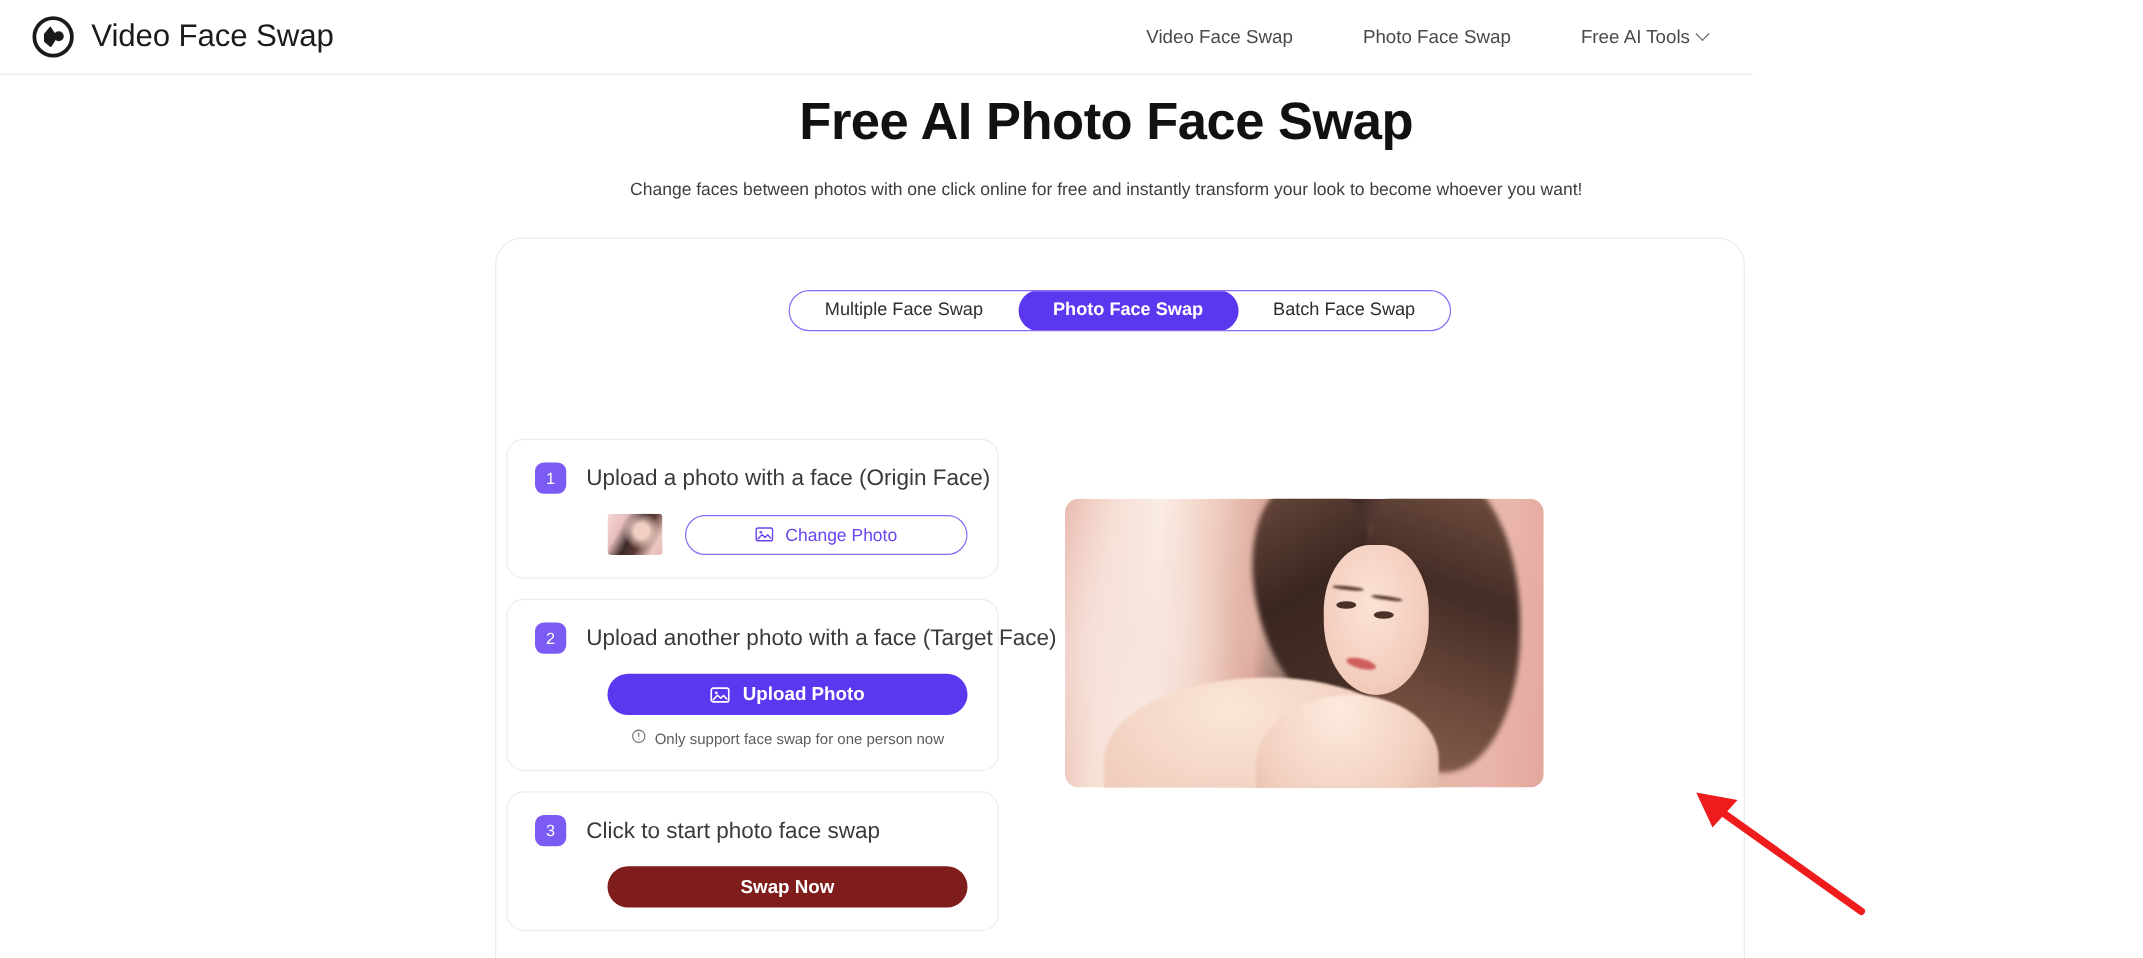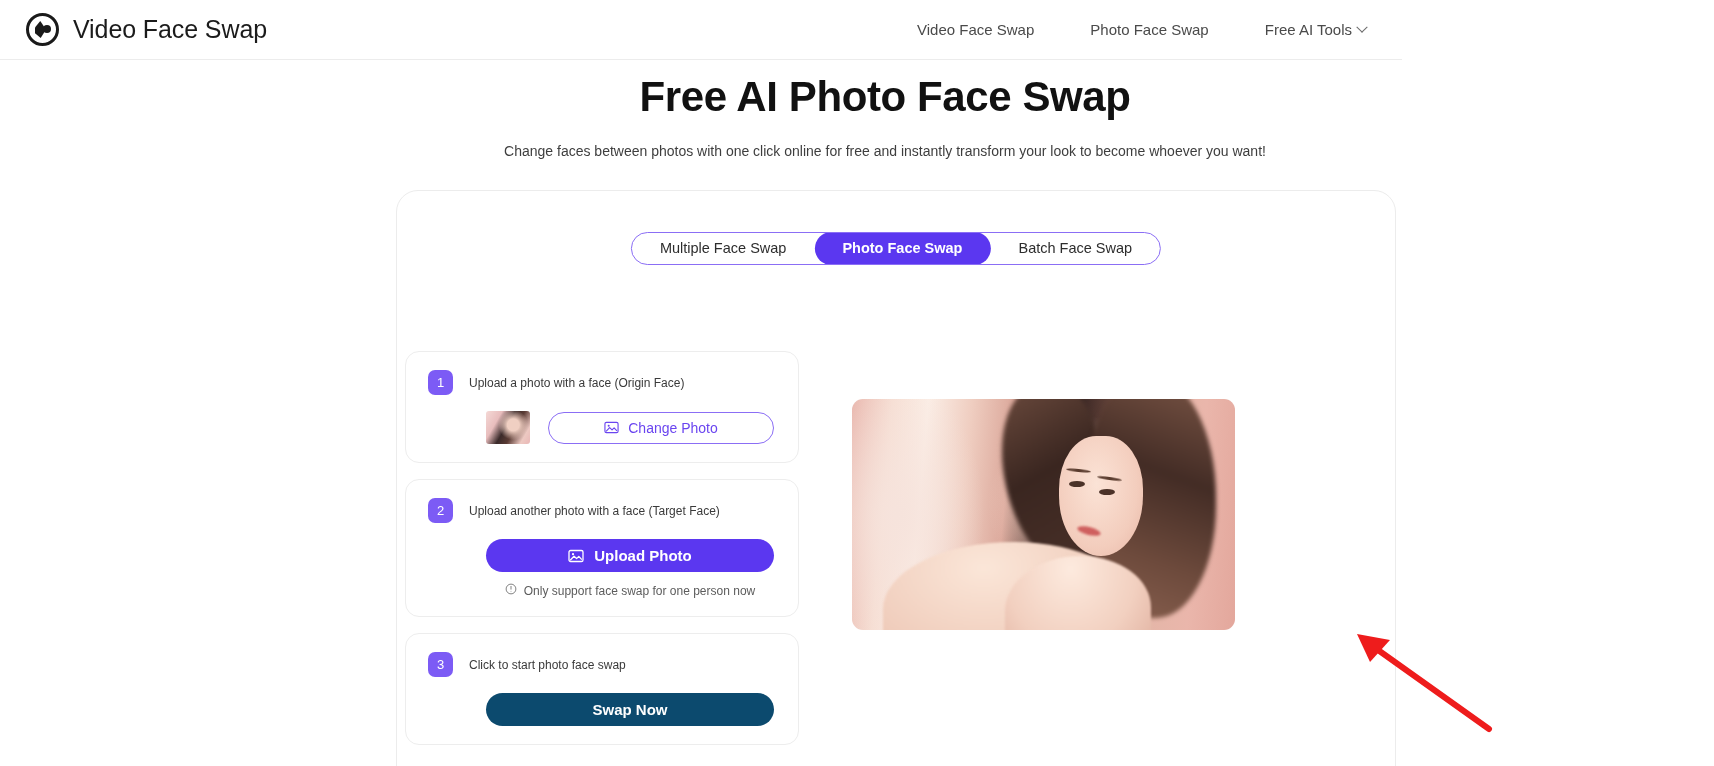--- a/index.html
+++ b/index.html
@@ -153,21 +153,21 @@
   .step-badge {
     width: 25px; height: 25px;
     border-radius: 7px;
     background: #7c5bf5;
     color: #ffffff;
     font-size: 13px;
     display: flex; align-items: center; justify-content: center;
     flex: 0 0 auto;
     font-weight: 400;
   }
-  .step-label { font-size: 12px; color: #3a3a3a; white-space: nowrap; }
+  .step-label { font-size: 18px; color: #3a3a3a; white-space: nowrap; }
   .step-body { margin-top: 16px; display: flex; align-items: center; gap: 18px; }
 
   .thumb {
     width: 44px; height: 33px;
     border-radius: 3px;
     background:
       radial-gradient(circle at 62% 42%, #f0cfc2 0 18%, rgba(240,207,194,0) 45%),
       linear-gradient(120deg, #f5d9d6 0%, #e8bdbd 26%, #3a2a2a 46%, #5a3b34 62%, #edc9c2 84%, #e9b7b6 100%);
     flex: 0 0 auto;
   }
@@ -187,21 +187,21 @@
     height: 33px;
     border: none;
     border-radius: 999px;
     background: #5b37f0;
     color: #ffffff;
     font-size: 15px;
     font-weight: 700;
     display: flex; align-items: center; justify-content: center; gap: 10px;
     cursor: pointer;
   }
-  .btn-solid.muted { background: #0c4a6e; font-weight: 600; }
+  .btn-solid.muted { background: #7f1d1d; font-weight: 600; }
   .step-note {
     margin-top: 11px;
     font-size: 12px;
     color: #5c5c5c;
     display: flex; align-items: center; justify-content: center; gap: 7px;
   }
   .img-glyph { display: inline-block; line-height: 0; }
 
   .inner-pad { padding-left: 58px; padding-right: 2px; }
 

